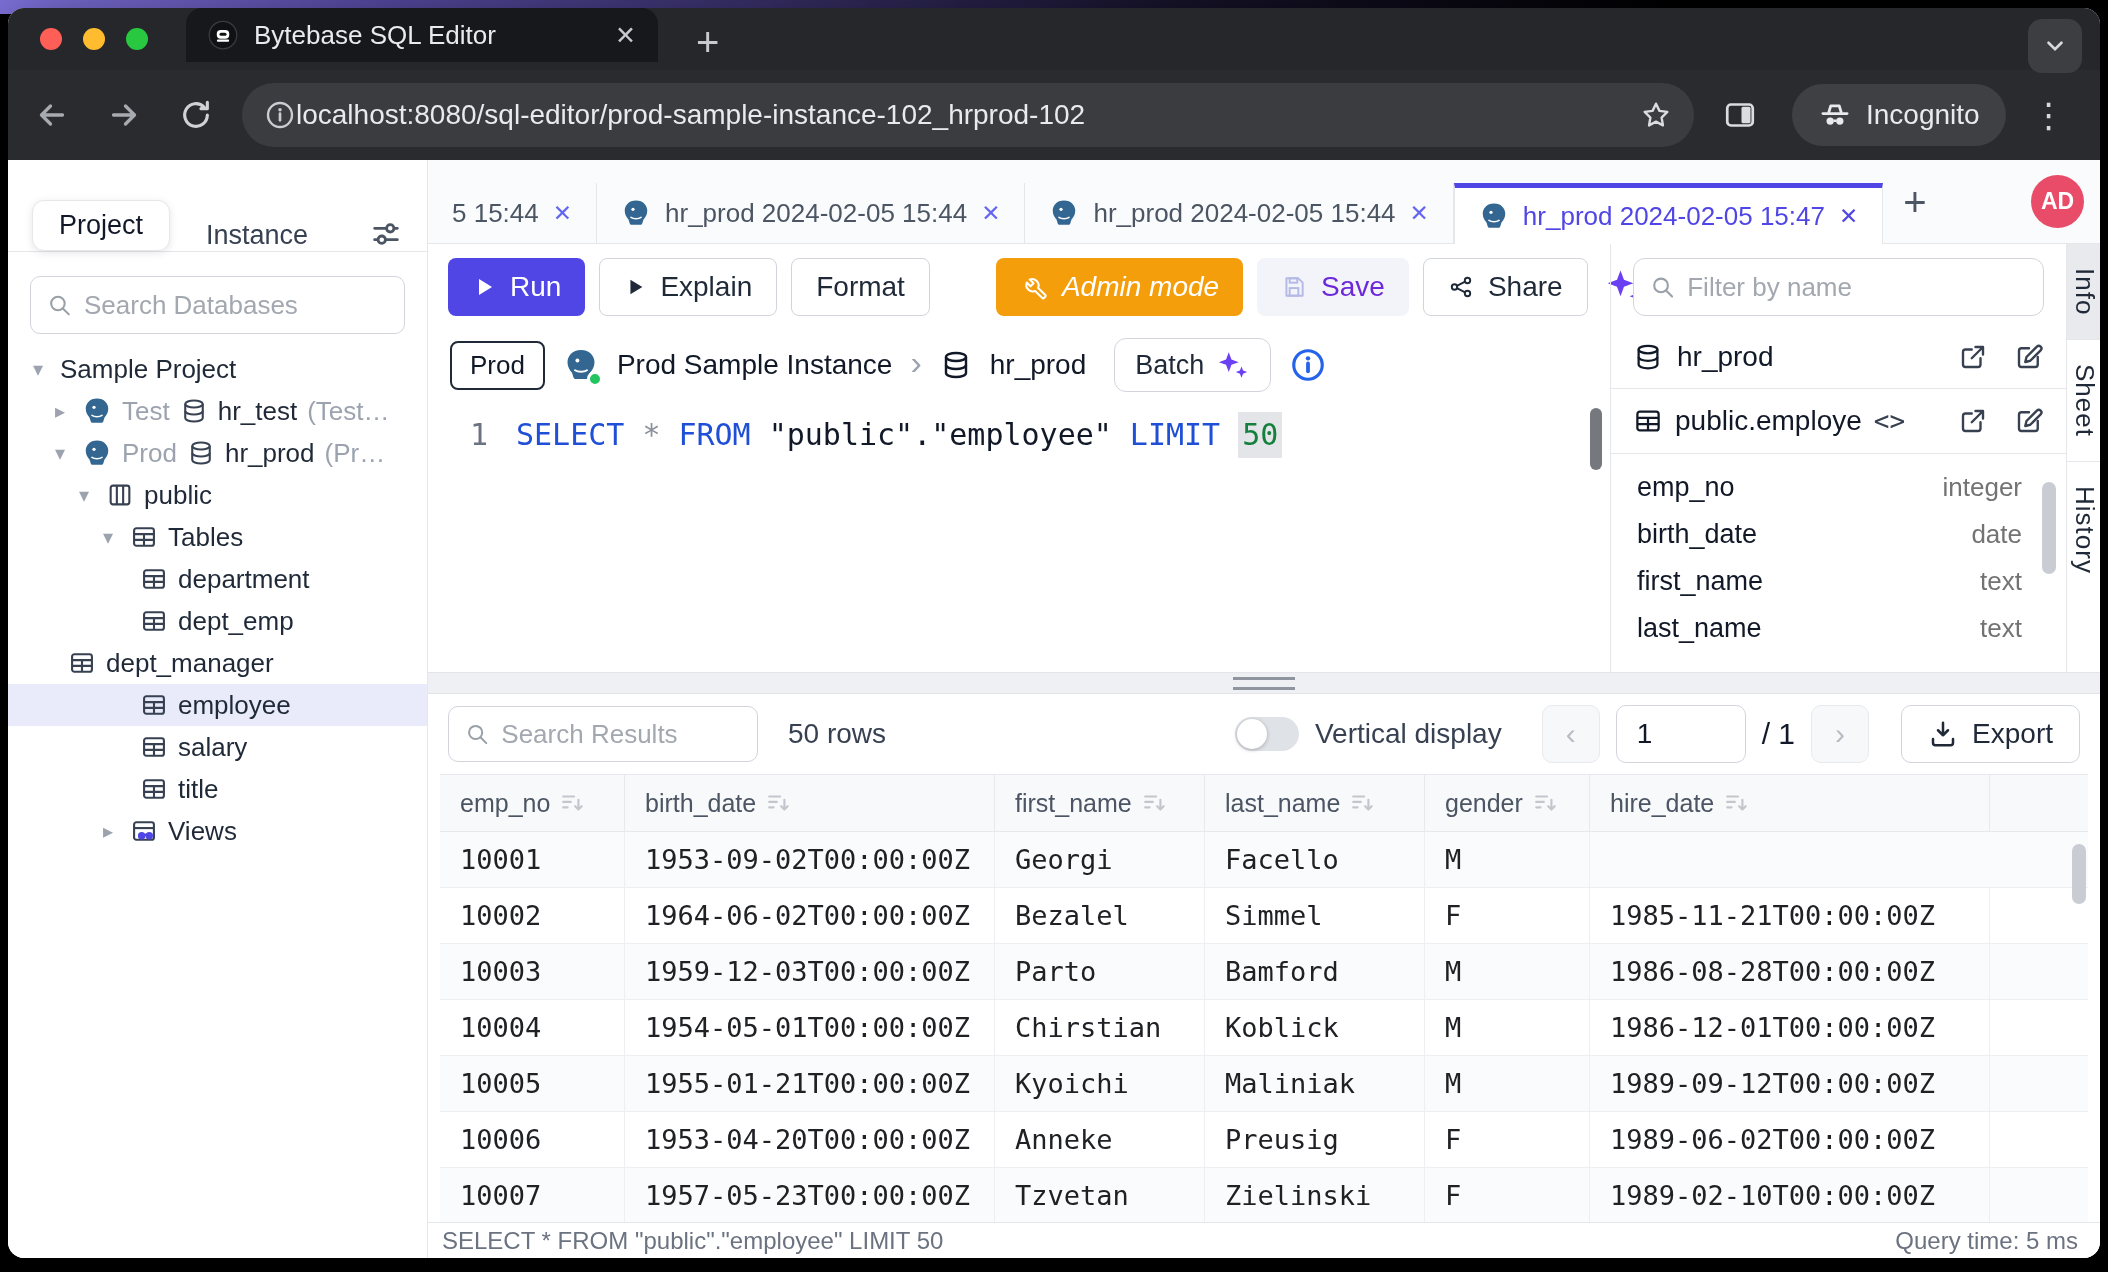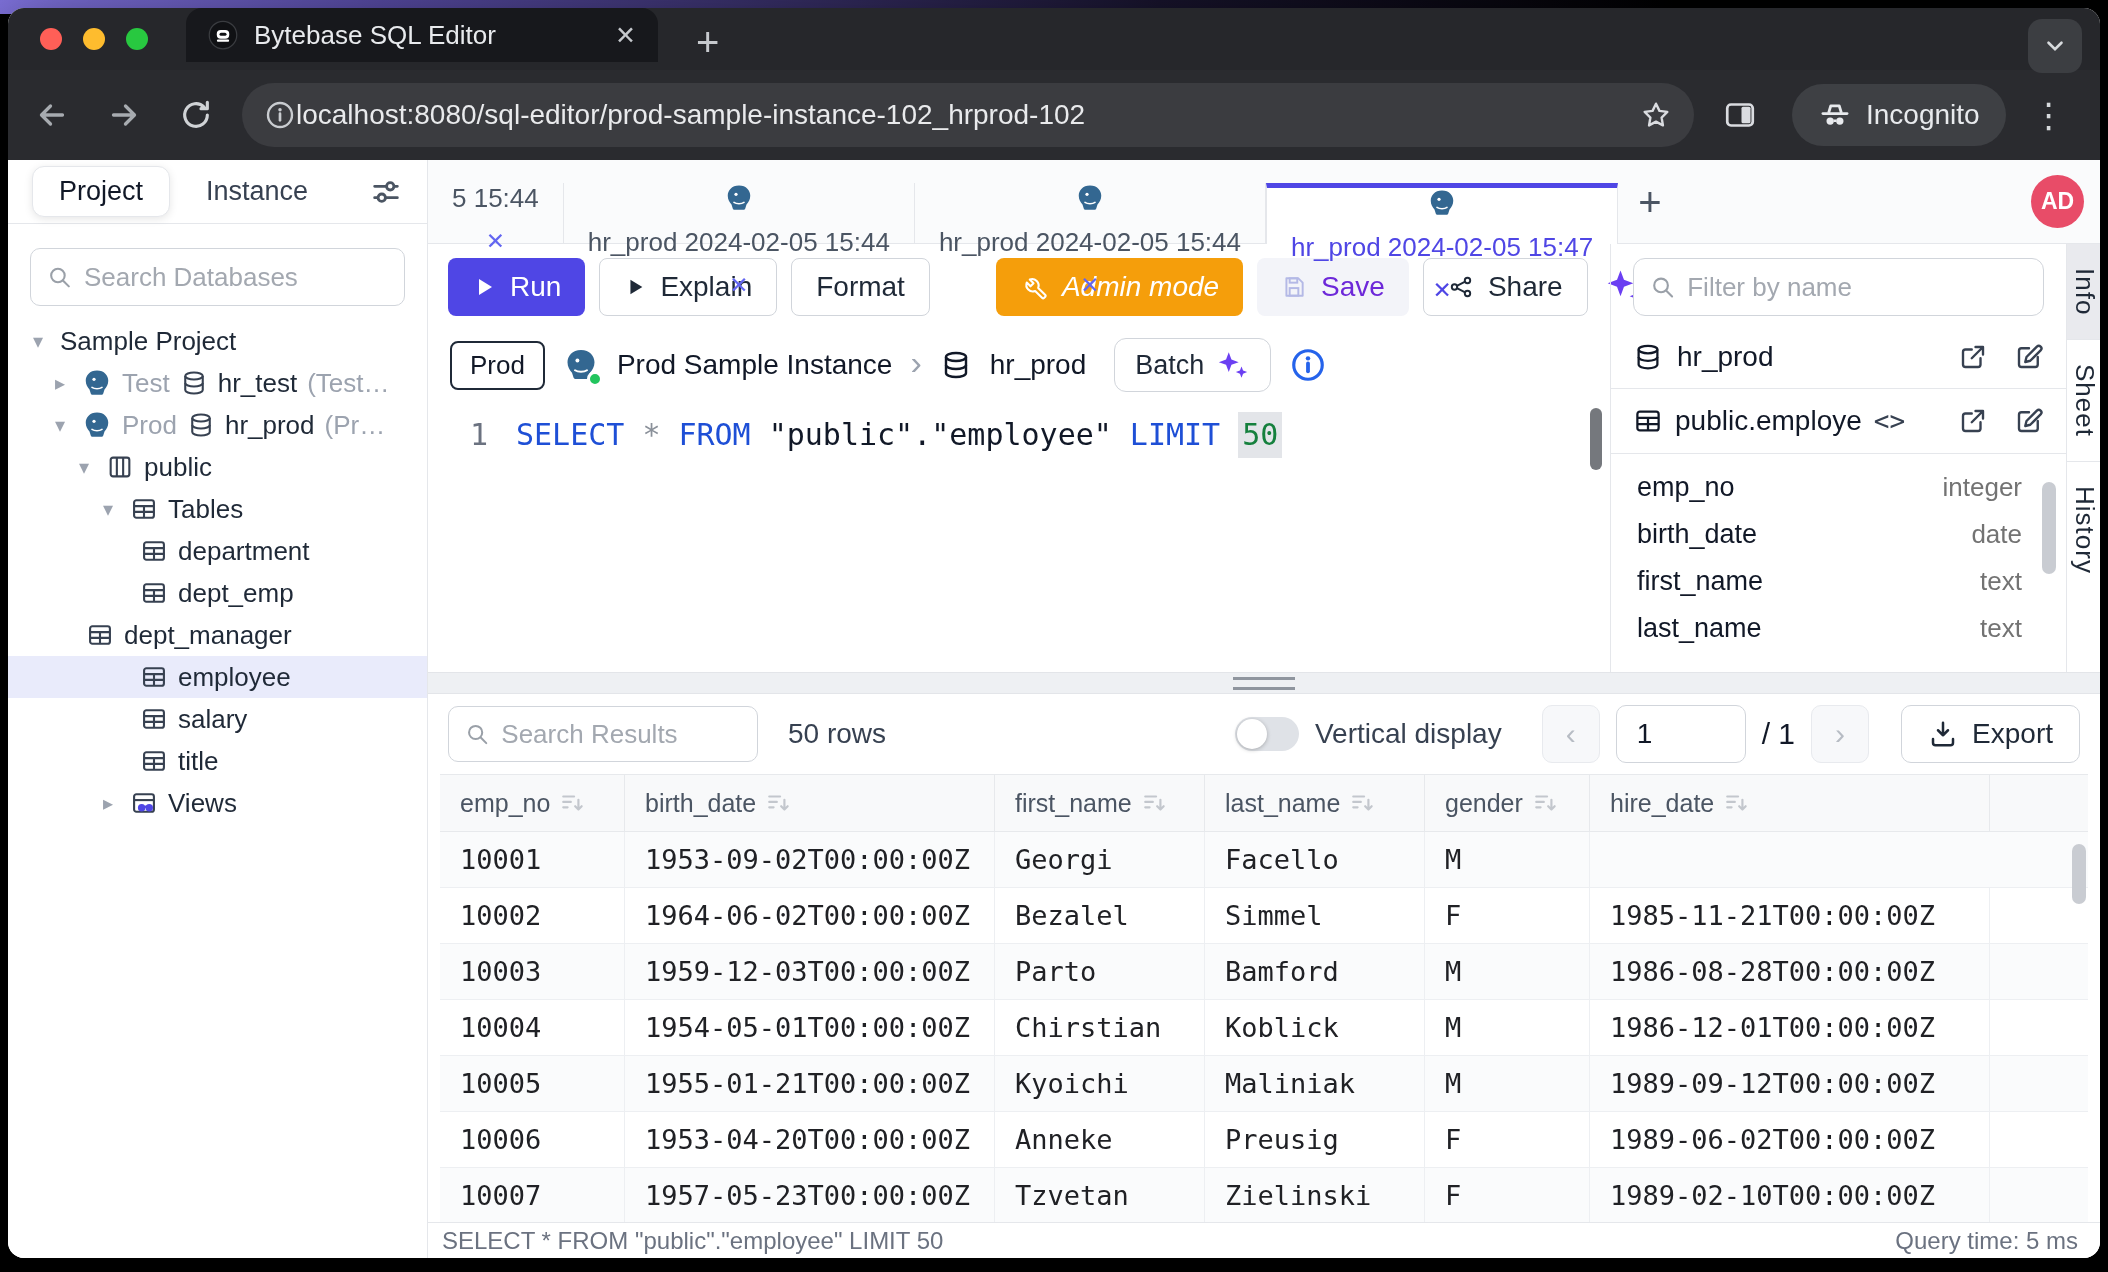--- a/index.html
+++ b/index.html
@@ -31,21 +31,21 @@
   .urlbar{height:64px;background:#3b3c40;border-radius:32px;display:flex;align-items:center;
     margin-left:24px;width:1452px;padding:0 22px;gap:0;}
   .url-text{flex:1;font-size:28px;color:#e9eaec;white-space:nowrap;overflow:hidden;}
   .incog{height:62px;background:#3e4044;border-radius:31px;display:flex;align-items:center;gap:14px;
     padding:0 26px;margin-left:30px;font-size:28px;color:#e8eaed;}
   .dots{font-size:34px;color:#d7dadd;margin-left:26px;letter-spacing:0;}
 
   
   .app{flex:1;display:flex;background:#fff;min-height:0;}
   .sidebar{width:420px;flex:none;border-right:1px solid #e5e7eb;display:flex;flex-direction:column;}
-  .sb-head{height:64px;flex:none;border-bottom:1px solid #e5e7eb;display:flex;align-items:center;padding:0 24px;}
+  .sb-head{height:92px;flex:none;border-bottom:1px solid #e5e7eb;display:flex;align-items:flex-end;padding:0 24px;}
   .seg-active{padding:9px 26px;border:1px solid #e5e7eb;border-radius:12px;background:#fff;
     box-shadow:0 2px 8px rgba(0,0,0,.10);font-size:27px;color:#111827;font-weight:500;}
   .seg{margin-left:36px;font-size:27px;color:#374151;}
   .sb-head .spacer{flex:1;}
   .inputbox{border:1px solid #d1d5db;border-radius:10px;display:flex;align-items:center;gap:12px;padding:0 16px;background:#fff;}
   .inputbox input{border:none;outline:none;font-size:26px;color:#111827;width:100%;background:transparent;
     font-family:inherit;}
   .inputbox input::placeholder{color:#a3a8b0;}
   .sb-search{margin:24px 22px 14px;height:58px;flex:none;}
   .tree{flex:1;font-size:26px;color:#1f2937;overflow:hidden;}
@@ -53,21 +53,21 @@
   .caret{color:#9ca3af;font-size:20px;width:24px;text-align:center;flex:none;}
   .t-env{color:#9ca3af;} .t-suffix{color:#9ca3af;}
   .trow.sel{background:#e9ebfb;}
   .ticon{flex:none;display:flex;}
 
   .main{flex:1;display:flex;flex-direction:column;min-width:0;}
   
   .etabbar{height:84px;flex:none;border-bottom:1px solid #e5e7eb;background:#fafbfc;display:flex;
     align-items:flex-end;position:relative;}
   .etab{height:60px;display:flex;align-items:center;padding:0 24px;border-right:1px solid #e5e7eb;
-    font-size:26px;color:#4b5563;gap:14px;white-space:nowrap;flex-direction:column;}
+    font-size:26px;color:#4b5563;gap:14px;white-space:nowrap;}
   .etab .x{color:#6366f1;font-size:23px;}
   .etab.active{background:#fff;border-top:5px solid #4f46e5;border-left:1px solid #e5e7eb;color:#4f46e5;
     height:61px;margin-bottom:-1px;}
   .etab.active .x{color:#4f46e5;}
   .plus{align-self:center;margin-left:20px;font-size:40px;color:#4b5563;line-height:40px;}
   .avatar{position:absolute;right:16px;top:15px;width:53px;height:53px;border-radius:50%;background:#e84c68;
     color:#fff;font-size:23px;font-weight:bold;display:flex;align-items:center;justify-content:center;}
 
   .upper{height:428px;flex:none;display:flex;min-height:0;}
   .central{flex:1;display:flex;flex-direction:column;min-width:0;}
@@ -328,21 +328,21 @@
         </div>
         <div class="trow" style="padding-left:132px;">
           <span class="ticon">
               <svg width="28" height="28" viewBox="0 0 24 24">
                 <rect x="3.5" y="4.5" width="17" height="15" rx="2" stroke="#374151" stroke-width="1.8" fill="none"></rect>
                 <path d="M3.5 9.5h17M3.5 14.5h17M12 9.5v10" stroke="#374151" stroke-width="1.8"></path>
               </svg>
             </span>
           <span>dept_emp</span>
         </div>
-        <div class="trow" style="padding-left:78px;">
+        <div class="trow" style="padding-left:60px;">
           <span class="ticon">
               <svg width="28" height="28" viewBox="0 0 24 24">
                 <rect x="3.5" y="4.5" width="17" height="15" rx="2" stroke="#374151" stroke-width="1.8" fill="none"></rect>
                 <path d="M3.5 9.5h17M3.5 14.5h17M12 9.5v10" stroke="#374151" stroke-width="1.8"></path>
               </svg>
             </span>
           <span>dept_manager</span>
         </div>
         <div class="trow sel" style="padding-left:132px;">
           <span class="ticon">

